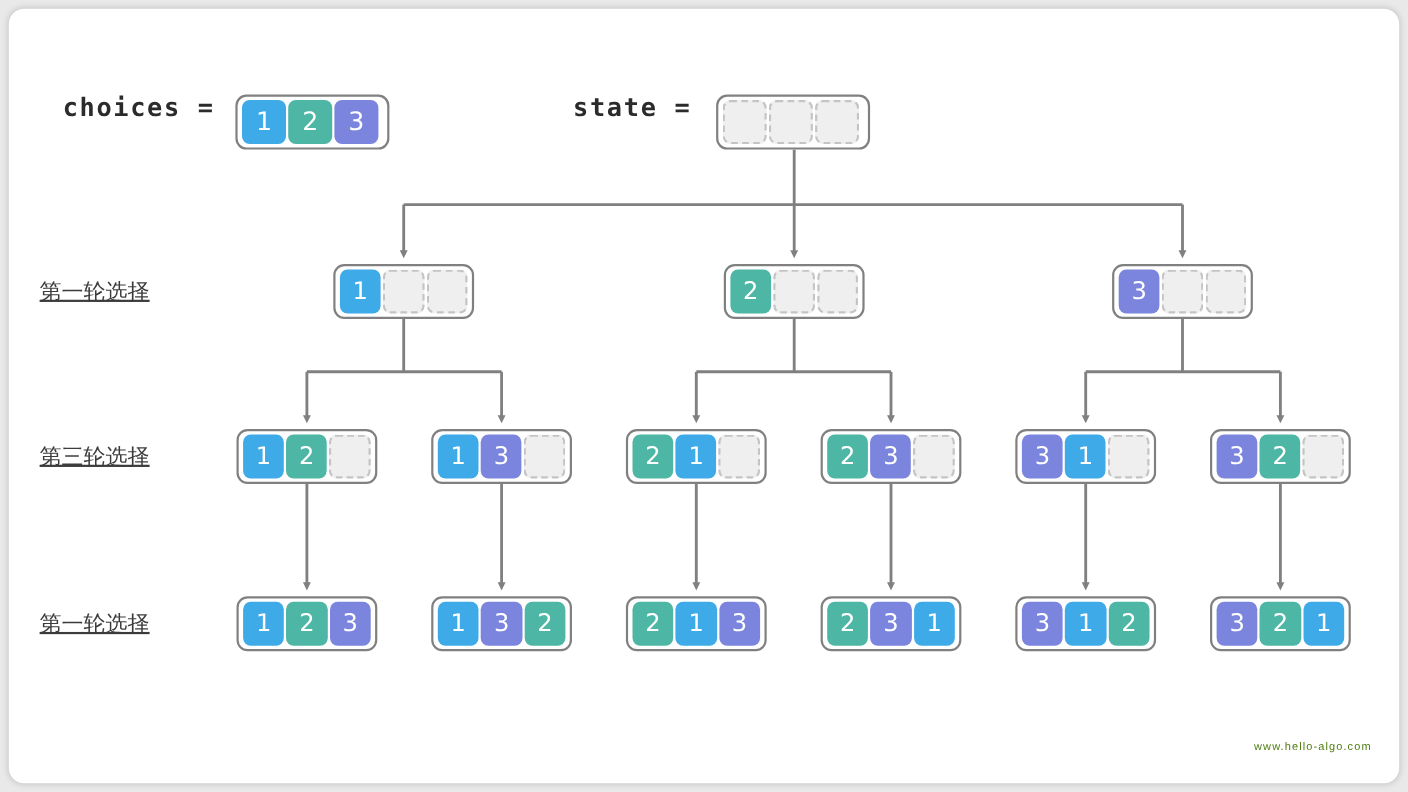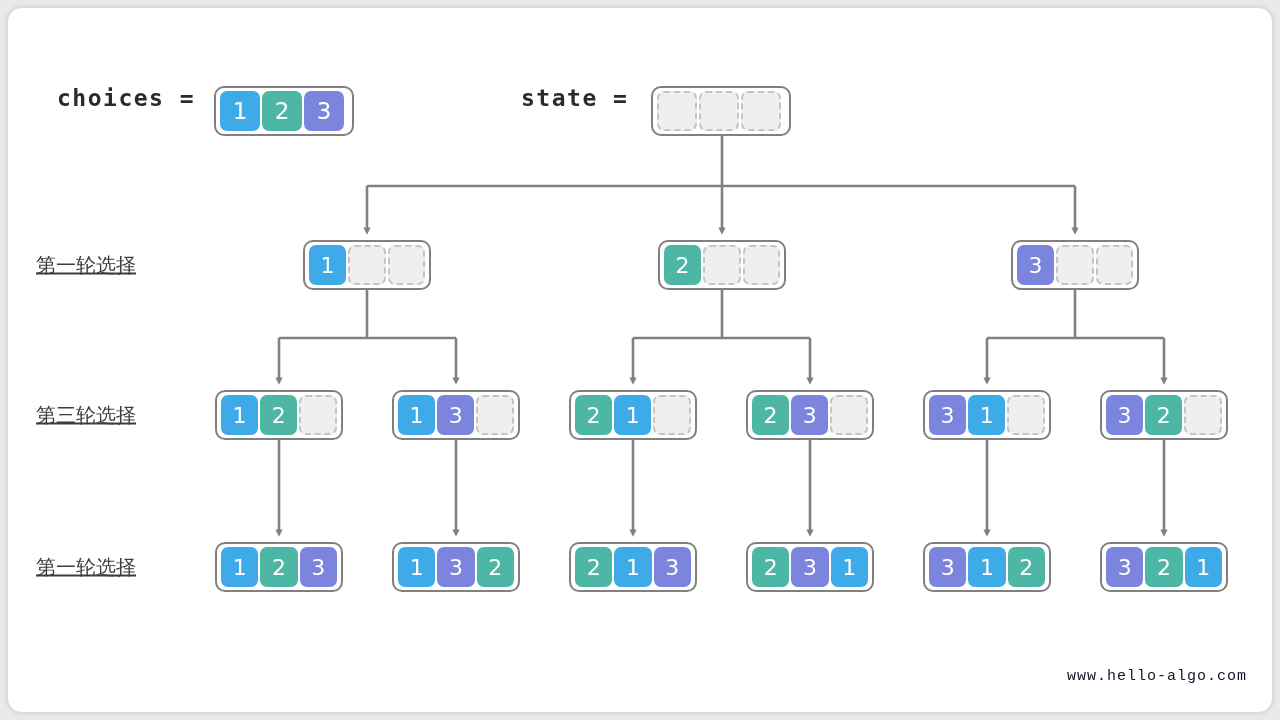--- a/index.html
+++ b/index.html
@@ -54,23 +54,23 @@
     white-space: nowrap;
   }
   .row-label {
     font-family: "DejaVu Sans", "Liberation Sans", sans-serif;
     font-size: 20px;
     color: #3c3c3c;
     white-space: nowrap;
     text-decoration: underline;
   }
   .watermark {
-    font-family: Liberation Mono, monospace;
-    font-size: 15px;
-    color: #0f172a;
+    font-family: Liberation Sans, sans-serif;
+    font-size: 10px;
+    color: #4d7c0f;
     letter-spacing: 1px;
     white-space: nowrap;
   }
 
   
   .array {
     position: absolute;
     display: flex;
     align-items: center;
     box-sizing: border-box;

